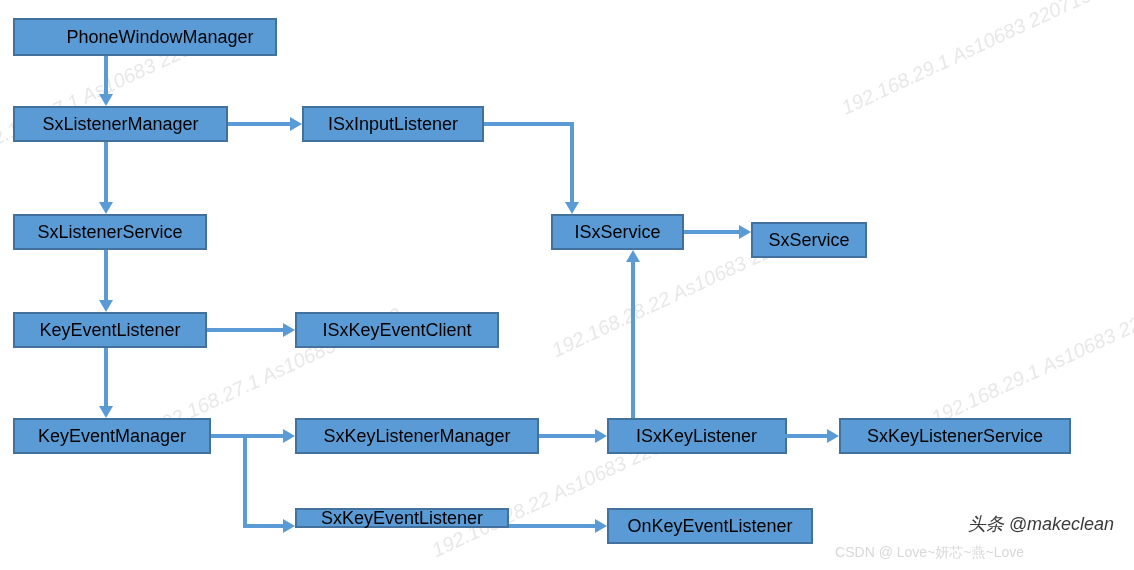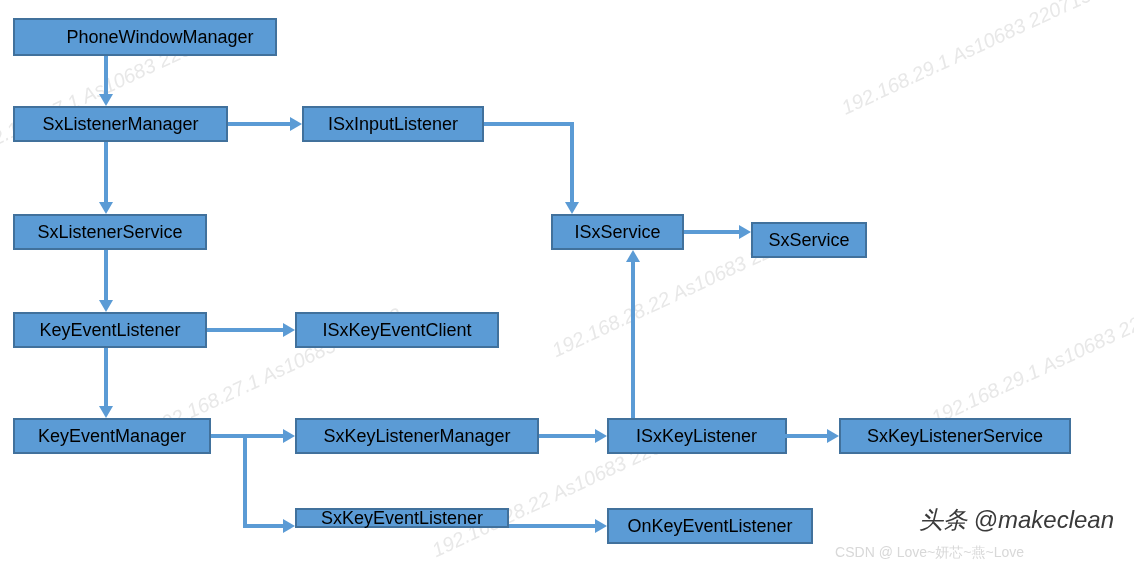--- a/index.html
+++ b/index.html
@@ -53,21 +53,21 @@
       color: #e8e8e8;
       font-size: 20px;
       font-style: italic;
       transform: rotate(-25deg);
       pointer-events: none;
       z-index: 0;
       white-space: nowrap;
     }
     .footer-wm {
       position: absolute;
-      font-size: 24px;
+      font-size: 18px;
       font-style: italic;
       color: #3a3a3a;
       font-weight: 500;
     }
     .footer-csdn {
       position: absolute;
       font-size: 14px;
       color: #d8d8d8;
     }
   </style>

